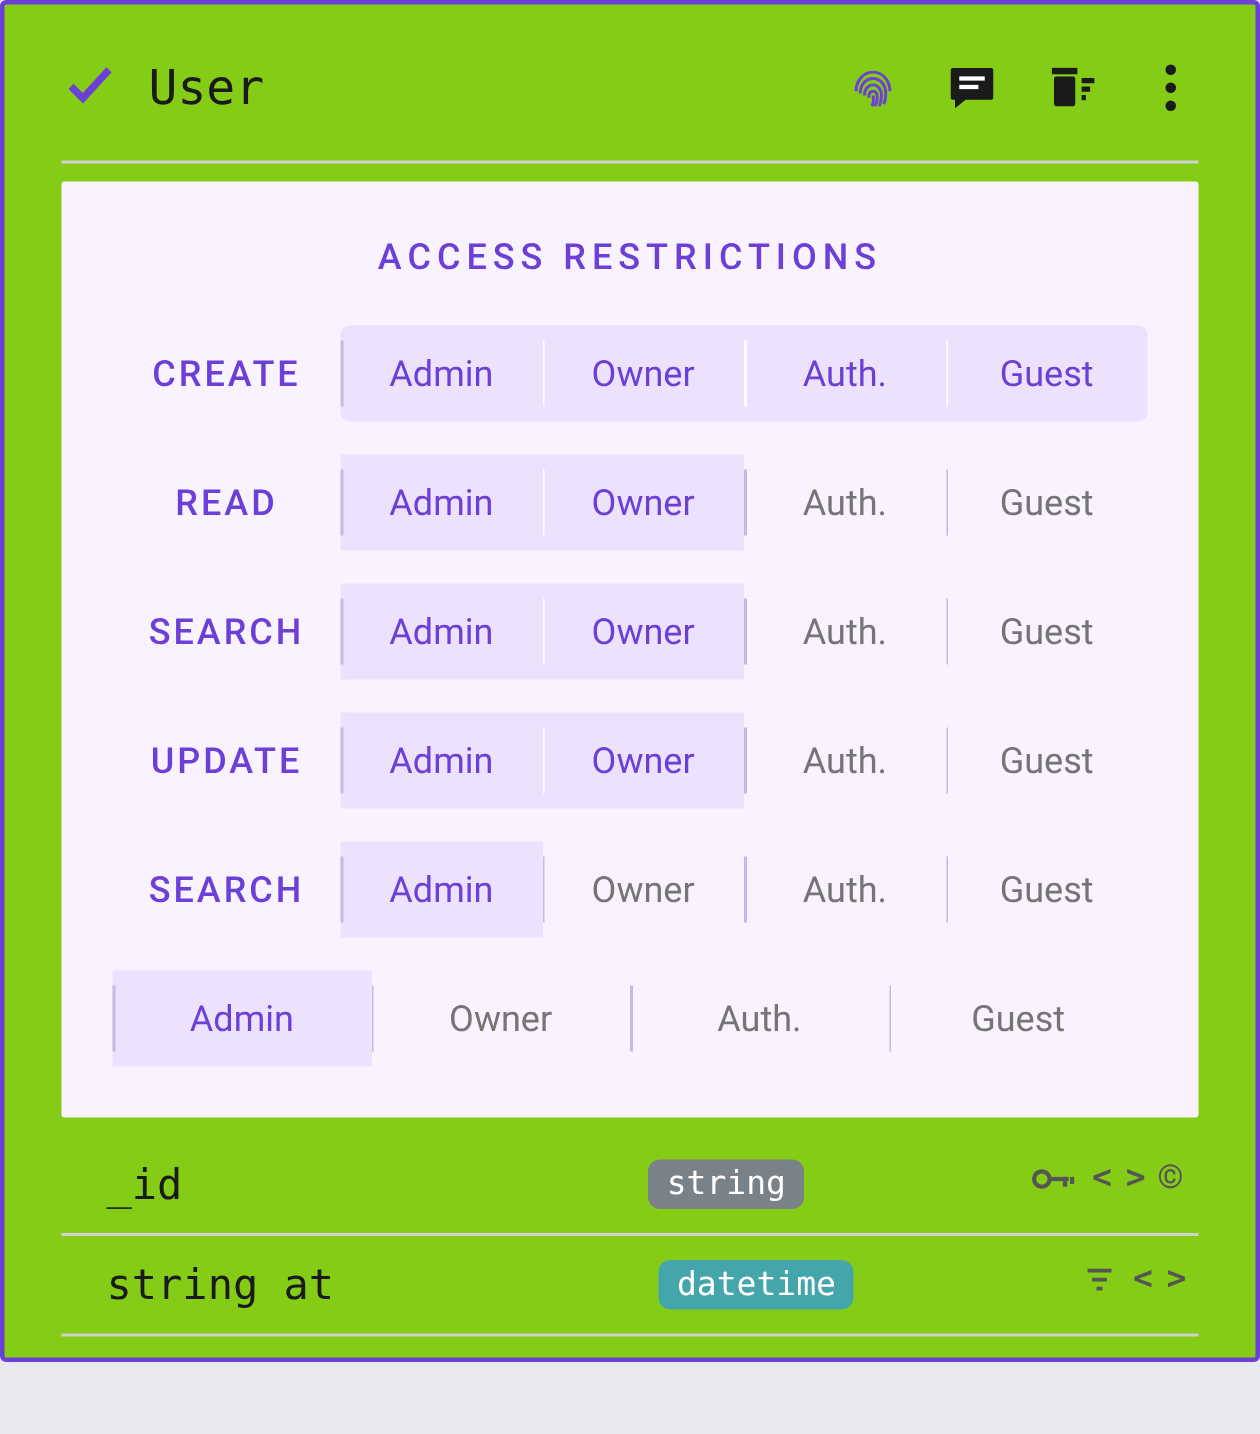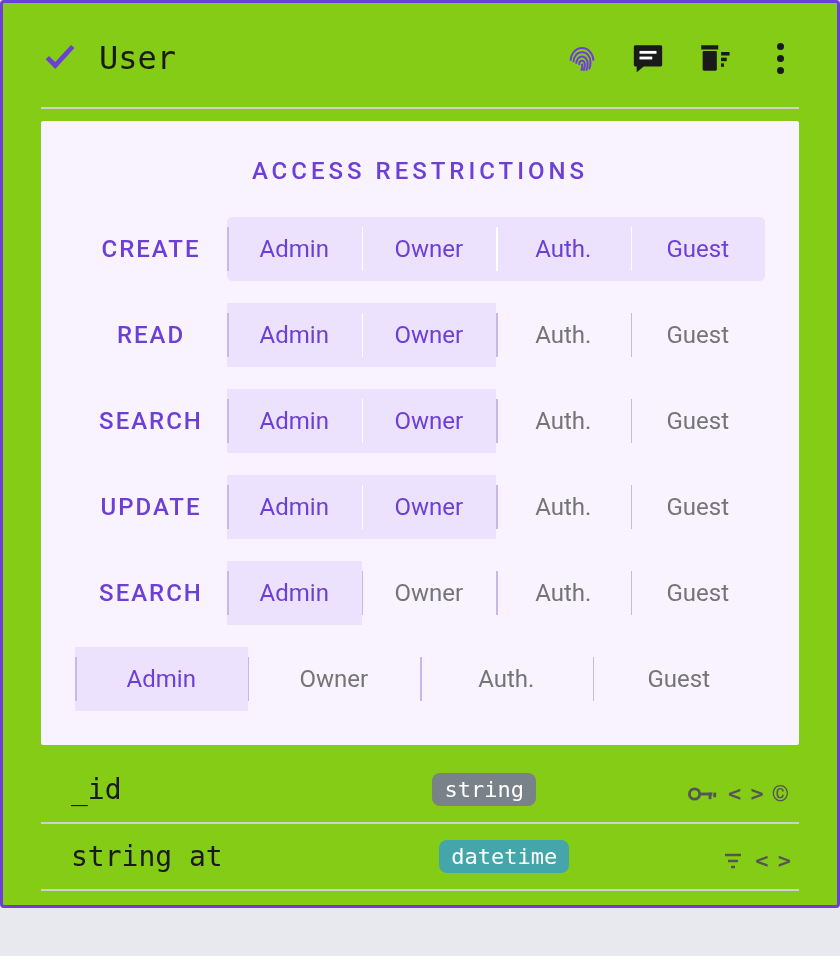--- a/index.html
+++ b/index.html
@@ -139,21 +139,21 @@
     background: var(--purple-cell);
     border-radius: 6px;
     overflow: hidden;
   }
 
   .fields {
     margin-top: 12px;
   }
   .field-row {
     display: flex;
-    align-items: flex-end;
+    align-items: flex-start;
     padding: 16px 10px 16px 30px;
     border-bottom: 2px solid var(--border);
     gap: 16px;
   }
   .field-name {
     font-family: ui-monospace, "SF Mono", Menlo, Consolas, monospace;
     font-size: 28px;
     color: var(--dark);
     flex: 1;
   }

